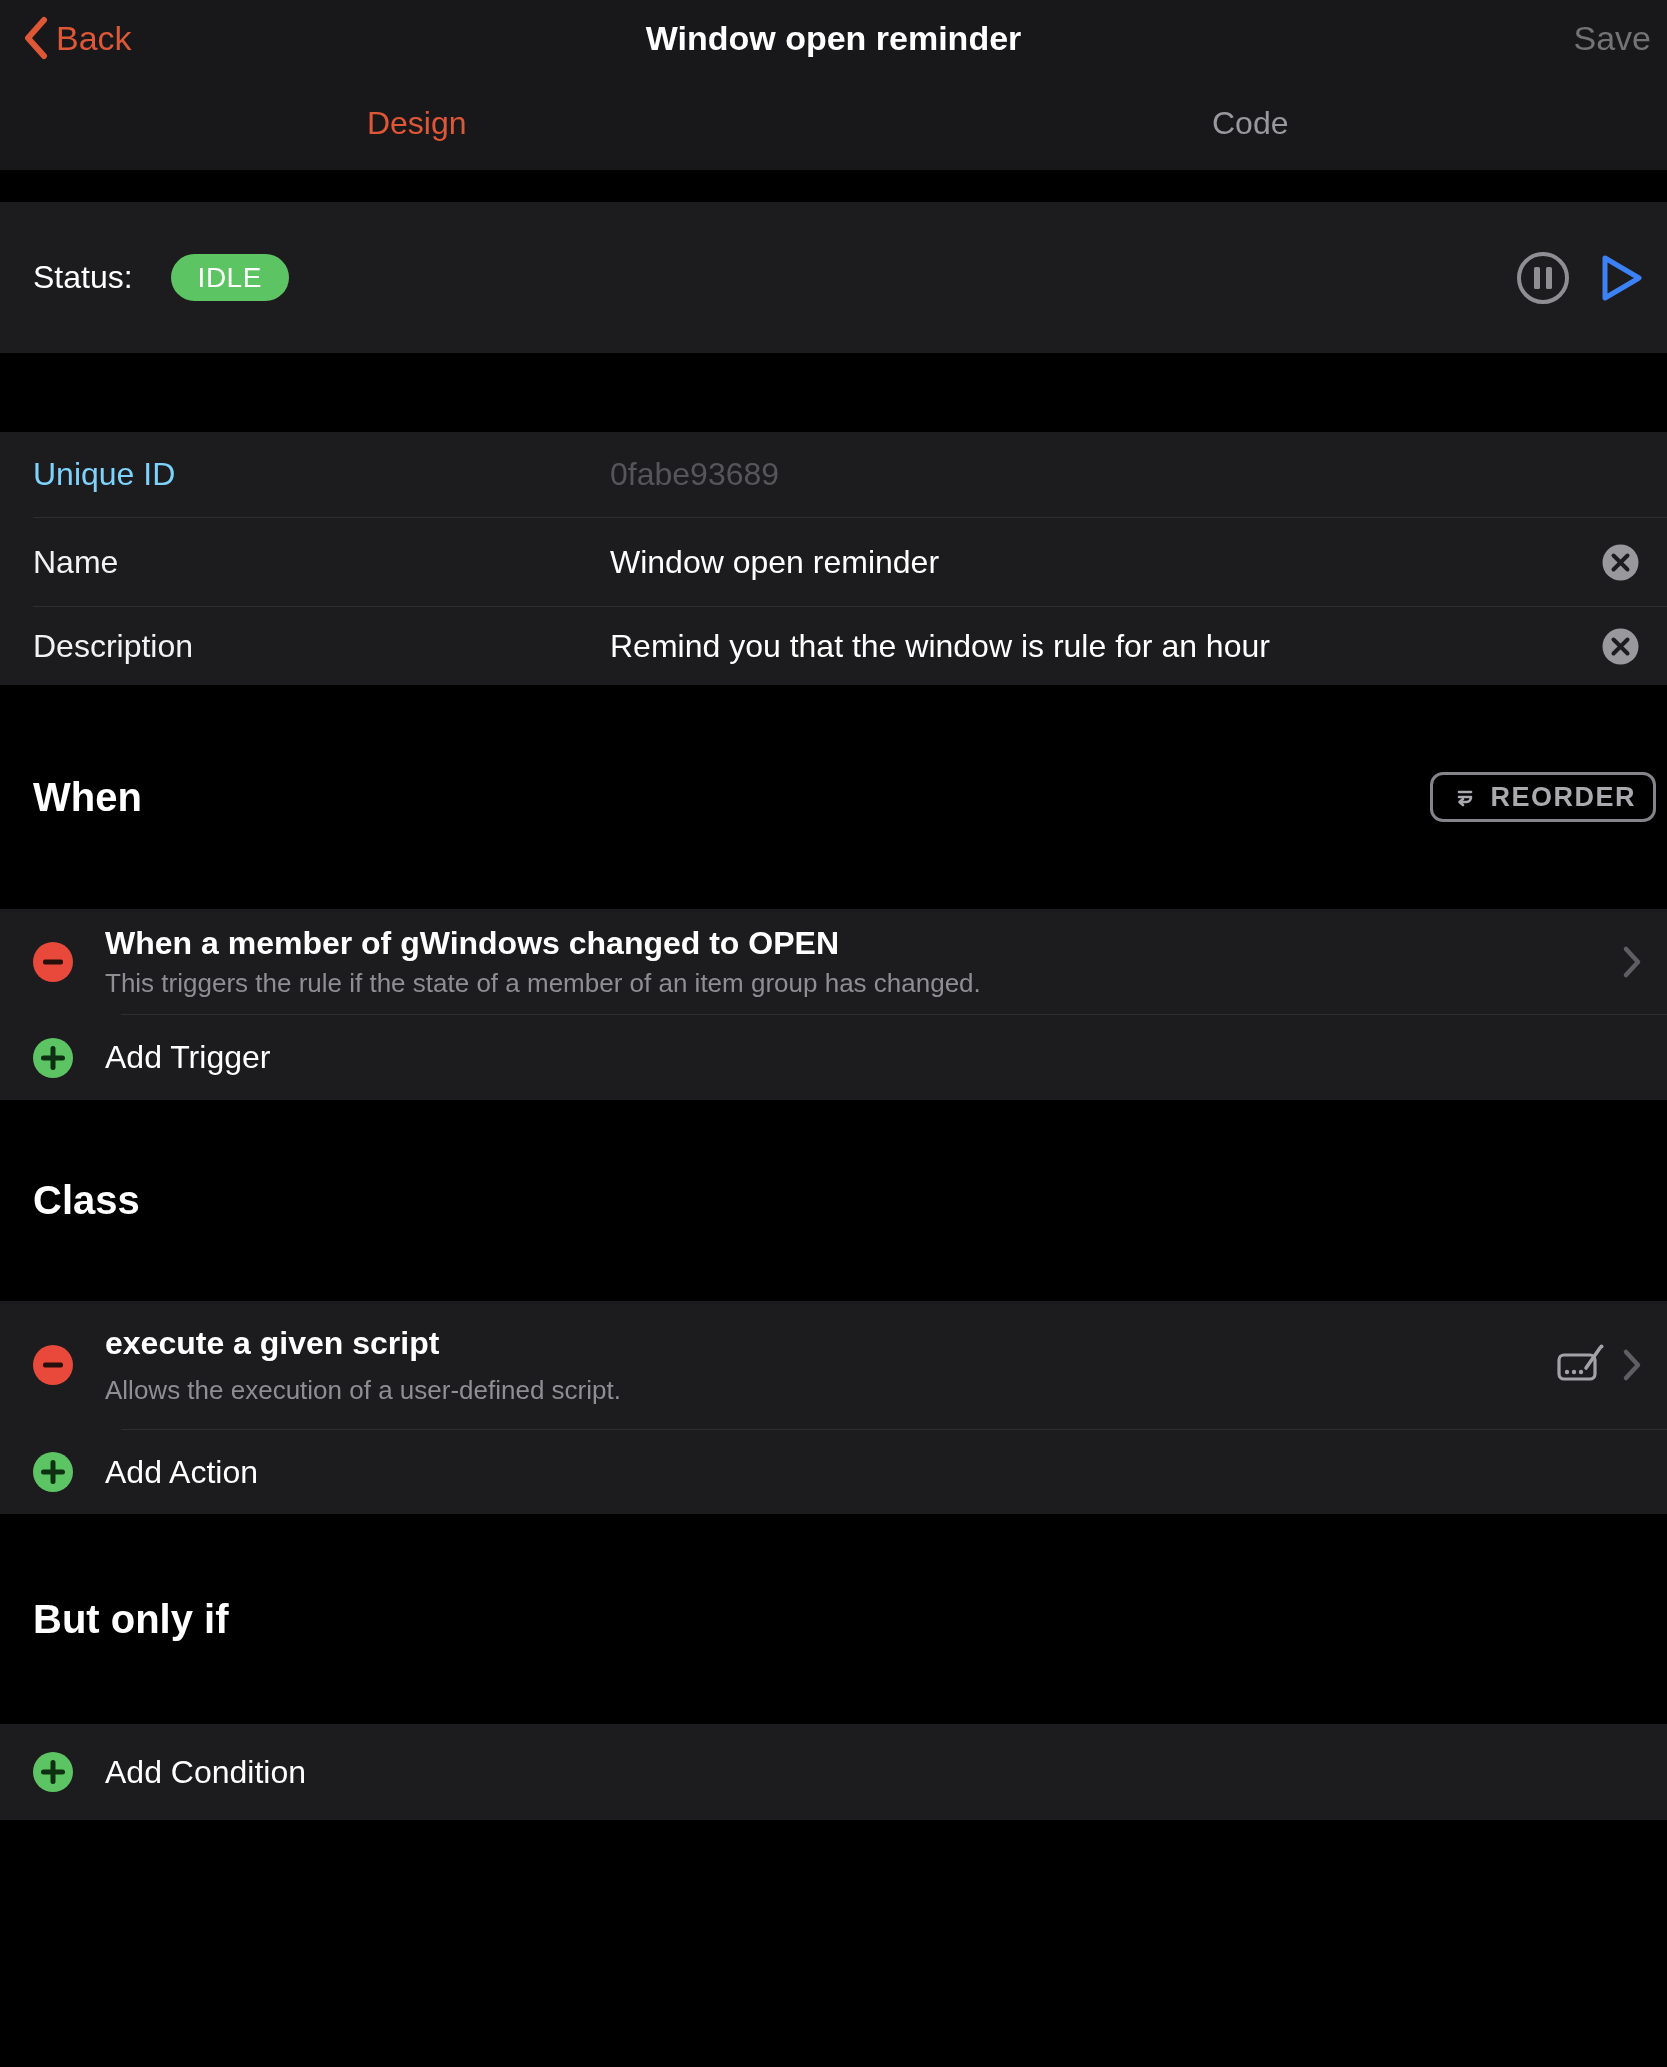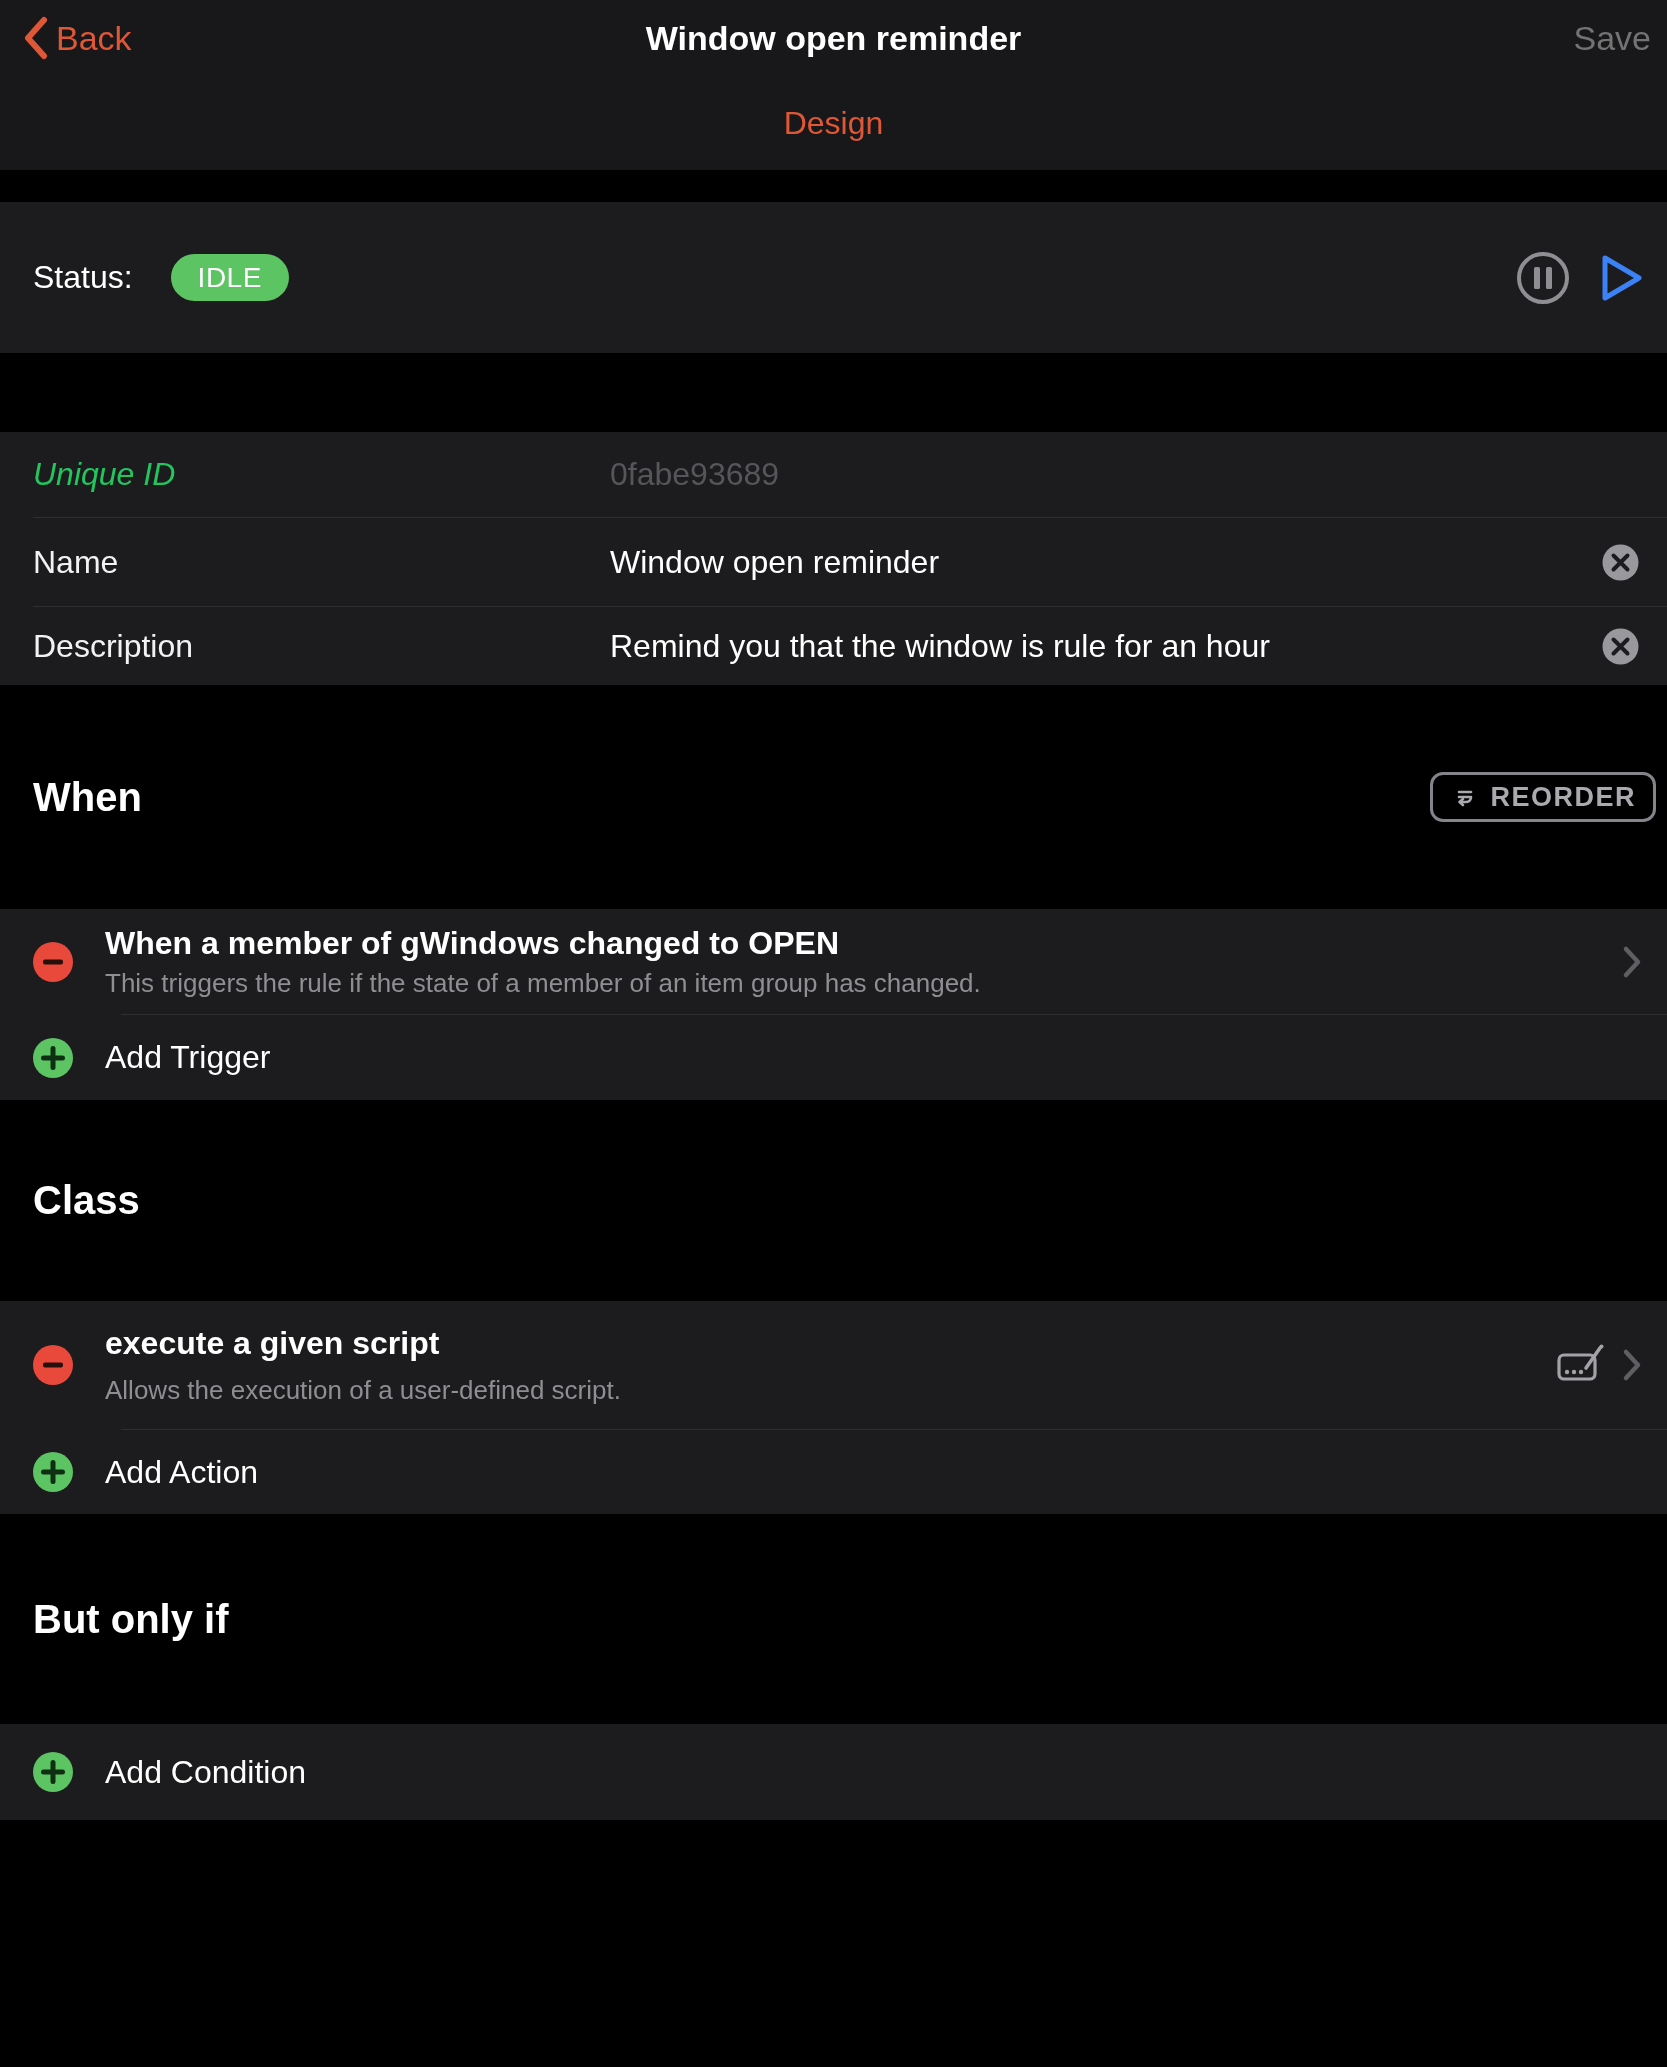--- a/index.html
+++ b/index.html
@@ -30,21 +30,21 @@
                   background:#5dc463; border-radius:24px; color:#fff; font-size:28px; letter-spacing:.5px; }
   .status-spacer { flex:1; }
   .icon-btn { display:flex; align-items:center; justify-content:center; cursor:pointer; }
   .play-wrap { margin-left:26px; }
 
   
   .frow { display:flex; align-items:center; padding:0 27px 0 33px; }
   .frow.r1 { height:85px; } .frow.r2 { height:88px; } .frow.r3 { height:78px; }
   .fsep { height:1px; background:#2e2e30; margin-left:33px; }
   .flabel { width:577px; font-size:32px; color:#f2f2f4; flex:none; }
-  .flabel.dim { color:#22c55e;font-style:italic; }
+  .flabel.dim { color:#7dd3fc; }
   .fvalue { flex:1; font-size:32px; color:#fff; }
   .fvalue.dim { color:#56565a; }
 
   
   .sec-header { display:flex; align-items:center; padding-left:33px; }
   .sec-header h2 { font-size:40px; font-weight:700; color:#fff; }
   .when-header { height:224px; justify-content:space-between; padding-right:11px; }
   .then-header { height:201px; }
   .boi-header  { height:210px; }
   .tags-header { height:134px; align-items:flex-end; padding-bottom:24px; }
@@ -89,20 +89,21 @@
               <path d="M22 4 L6 22 L22 40" fill="none" stroke="#de5737" stroke-width="6" stroke-linecap="round" stroke-linejoin="round"></path>
             </svg>
         </span>
         <span>Back</span>
       </div>
       <div class="nav-title">Window open reminder</div>
       <div class="save-btn">Save</div>
     </div>
     <div class="nav-tabs">
       <div class="tab active">Design</div>
+      <div class="tab">Code</div>
     </div>
   </div>
 
   <div class="gap1"></div>
 
   <div class="card status-card">
     <span class="status-label">Status:</span>
     <span class="status-badge">IDLE</span>
     <span class="status-spacer"></span>
     <span class="icon-btn">

